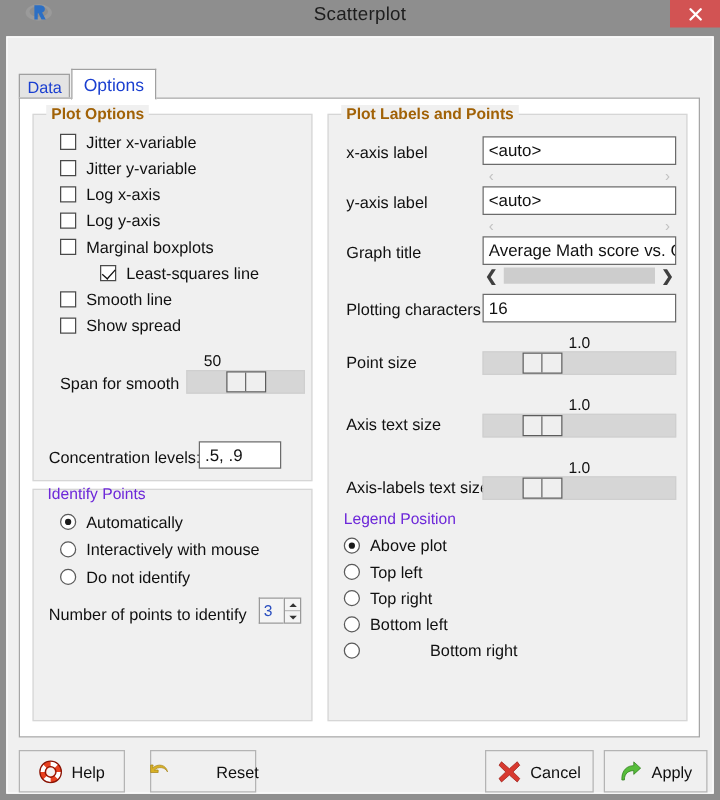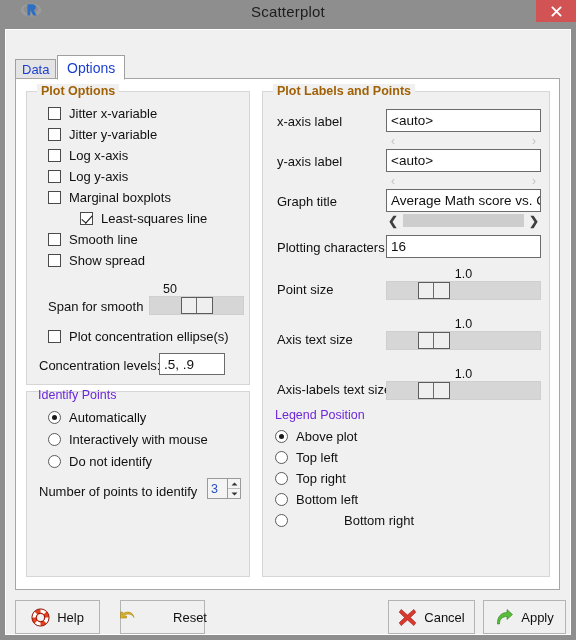--- a/index.html
+++ b/index.html
@@ -201,24 +201,20 @@
           <span class="cbox"></span>
           <span class="lbl">Show spread</span>
         </div>
 
         <span class="slider-val" style="left:123px;top:190px;width:40px;">50</span>
         <span class="txt" style="left:21px;top:207px;">Span for smooth</span>
         <div class="slider" style="left:122px;top:204px;width:95px;">
           <div class="thumb" style="left:31px;"></div>
         </div>
 
-        <div class="row" style="left:21px;top:237px;">
-          <span class="cbox"></span>
-          <span class="lbl">Plot concentration ellipse(s)</span>
-        </div>
 
         <span class="txt" style="left:12px;top:266px;">Concentration levels:</span>
         <div class="field" style="left:132px;top:261px;width:66px;height:22px;">
           <span>.5, .9</span>
         </div>
       </div>
 
       <div class="group" style="left:10px;top:312px;width:224px;height:186px;">
         <span class="inner-label" style="left:11px;top:-4px;">Identify Points</span>
 

